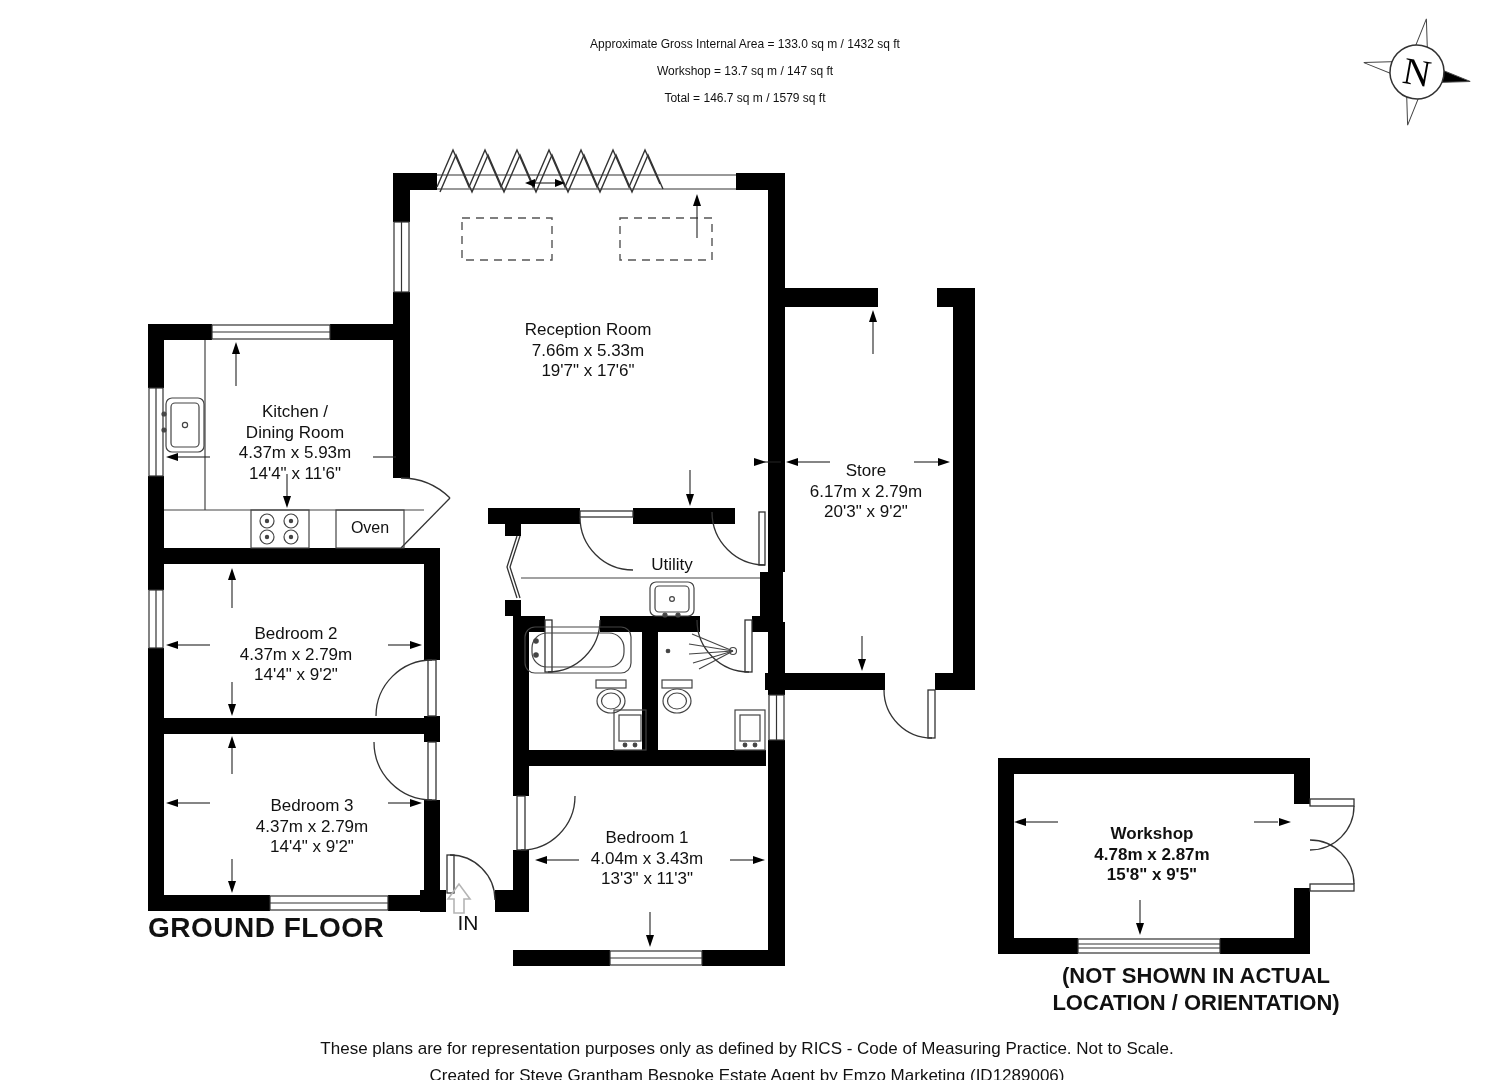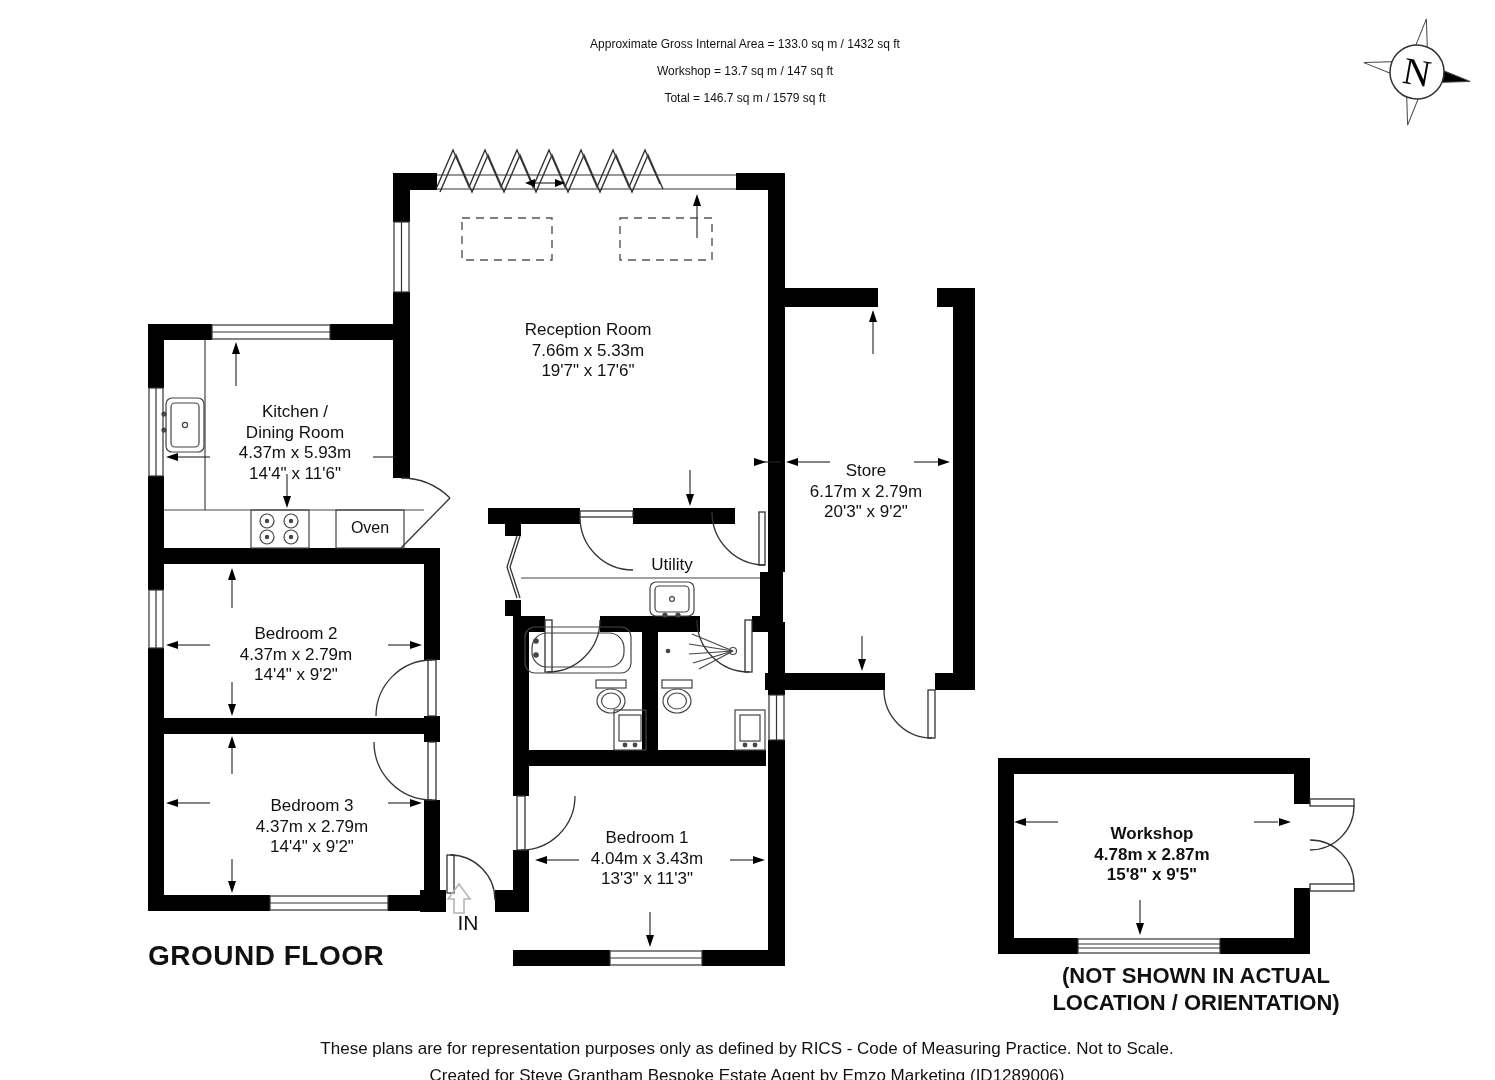--- a/index.html
+++ b/index.html
@@ -428,21 +428,21 @@
 </div>
 
 <div class="txt room" style="left:672px;top:555px;">
   <div class="line">Utility</div>
 </div>
 
 <div class="txt small-label" style="left:370px;top:519px;">Oven</div>
 
 <div class="txt in-label" style="left:468px;top:911px;">IN</div>
 
-<div class="floor-title" style="left:148px;top:940px;">GROUND FLOOR</div>
+<div class="floor-title" style="left:148px;top:912px;">GROUND FLOOR</div>
 
 <div class="txt note" style="left:1150px;top:962px;">
   <div>(NOT SHOWN IN ACTUAL</div>
   <div>LOCATION / ORIENTATION)</div>
 </div>
 
 <div class="txt footer" style="left:747px;top:1023px;margin-top:12px;">
   <div>These plans are for representation purposes only as defined by RICS - Code of Measuring Practice. Not to Scale.</div>
   <div>Created for Steve Grantham Bespoke Estate Agent by Emzo Marketing (ID1289006)</div>
 </div>

